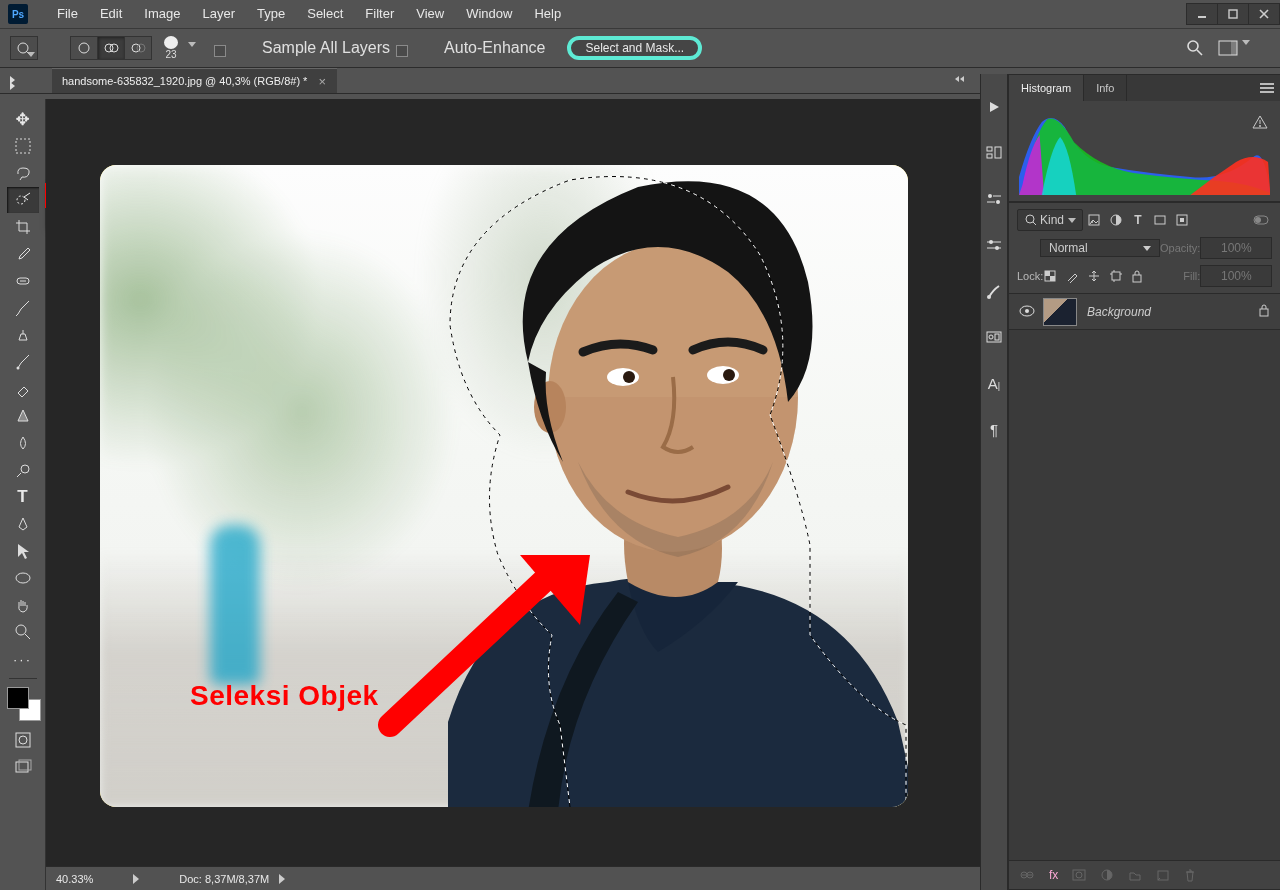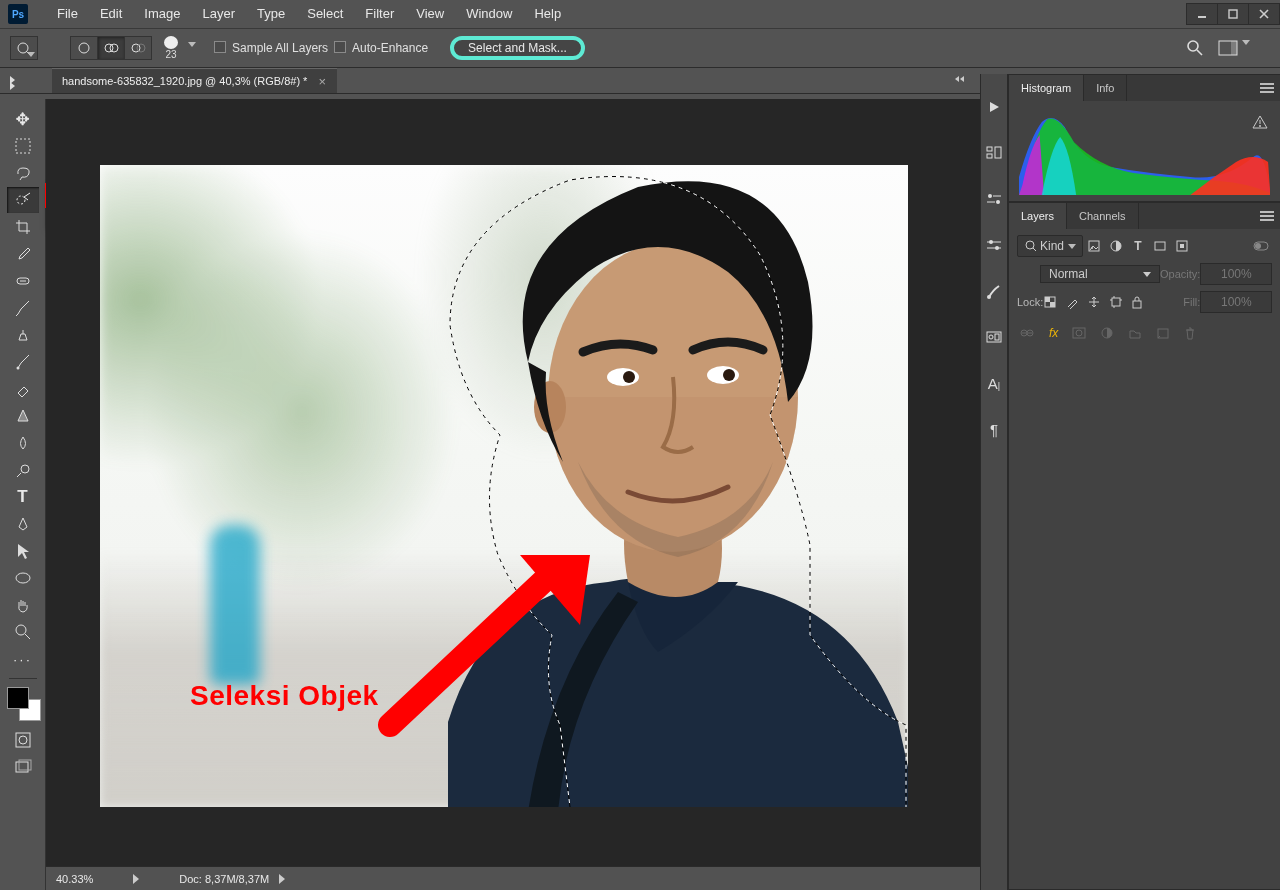--- a/index.html
+++ b/index.html
@@ -15,21 +15,21 @@
 
 .optbar { height: 40px; background: #535353; border-top:1px solid #393939; border-bottom:1px solid #2c2c2c; display:flex; align-items:center; padding: 0 10px; gap:6px; }
 .opt-seg { height:24px; display:flex; align-items:center; }
 .opt-btn { width:28px; height:24px; border:1px solid #333; background:#4c4c4c; display:flex; align-items:center; justify-content:center; position:relative; }
 .opt-btn.active{ background:#3c3c3c; box-shadow: inset 1px 1px 3px #222; }
 .opt-btn + .opt-btn { margin-left:-1px; }
 .brush-prev { display:flex; flex-direction:column; align-items:center; color:#ddd; font-size:10px; padding:0 6px; position:relative;}
 .brush-dot{ width:14px;height:14px;border-radius:50%; background:#eee; }
 .brush-caret{ width:0;height:0;border-left:4px solid transparent;border-right:4px solid transparent;border-top:5px solid #bbb; margin-left:6px;}
 .checkbox{ width:12px;height:12px;border:1px solid #8a8a8a;background:#4a4a4a;margin-right:6px;display:inline-block;}
-.opt-label{ color:#e0e0e0; font-size:12px; display:flex; align-items:flex-start;}
+.opt-label{ color:#e0e0e0; font-size:16px; display:flex; align-items:flex-end;gap:30px;}
 .select-mask-btn{ height:24px; padding:0 14px; border:4px solid #5eead4; border-radius:12px; background:#454545; color:#e8e8e8; font-size:12px; display:flex; align-items:center;}
 .opt-right{ margin-left:auto; display:flex; gap:14px; align-items:center; padding-right:20px;}
 .caret-dn{ width:0;height:0;border-left:4px solid transparent;border-right:4px solid transparent;border-top:5px solid #bbb; display:inline-block;}
 
 
 .tab-row { height: 26px; background:#535353; display:flex; align-items:flex-end; border-bottom:1px solid #2b2b2b;}
 .tab-indent { width: 50px; height:8px; }
 .doc-tab { height: 25px; background:#3f3f3f; color:#eee; font-size:11px; padding:0 10px; display:flex; align-items:center; border-top:1px solid #666; margin-left:2px;}
 .close-x{ margin-left:10px; font-size:13px; color:#aaa; width:10px; text-align:center;}
 .tiny-dark { position:absolute; left:10px; top:76px; width:10px; height:8px;}
@@ -48,21 +48,21 @@
 
 .flyout { position:absolute; left:46px; top:85px; background:#4a4a4a; border:1px solid #2a2a2a; box-shadow:2px 2px 6px rgba(0,0,0,.5); min-width:178px;}
 .flyout-row{ height:21px; display:flex; align-items:center; padding:0 10px 0 6px; color:#eee; font-size:11px;}
 .flyout-row .dot{ width:6px;height:6px;background:#ddd; margin-right:6px; border-radius:1px;}
 .flyout-row .dot.blank{ background:transparent;}
 .flyout-row .shortcut{ margin-left:auto; color:#e0e0e0;}
 .flyout-row.hi{ outline: 3px solid #ff0000; outline-offset:-1px; }
 
 
 .canvas-wrap{ position:absolute; left:46px; right:300px; top:99px; bottom:24px; background:#262626; }
-.artboard{ position:absolute; left:54px; top:66px; width:808px; height:642px; background:#fde047; overflow:hidden;}
+.artboard{ position:absolute; left:54px; top:66px; width:808px; height:642px; background:#fde047; overflow:hidden;border-radius:16px;}
 .bg-sky{ position:absolute; inset:0; background:linear-gradient(180deg,#fdfdfd 0%,#f5f7f4 45%,#eef0ed 100%);}
 .bg-green{ position:absolute; left:0; right:0; top:0; height:70%; background:
   radial-gradient(300px 280px at 5% 30%, rgba(67,125,45,.45), transparent 60%),
   radial-gradient(260px 300px at 25% 55%, rgba(67,125,45,.35), transparent 60%),
   radial-gradient(180px 260px at 55% 25%, rgba(160,180,150,.45), transparent 70%); filter:blur(6px);}
 .bg-path{position:absolute;left:0;right:0;bottom:0;height:40%; background:linear-gradient(180deg, rgba(130,110,100,.0), rgba(160,150,140,.35) 40%, rgba(190,185,178,.6) 100%); filter:blur(5px);}
 .bg-person{position:absolute; left:110px; top:360px; width:50px; height:160px; background:#0aa0c7; border-radius:20px 20px 8px 8px; filter:blur(7px); opacity:.7;}
 .subject{ position:absolute; right:-30px; bottom:-5px; width:560px; height:650px;}
 .subject svg{ width:100%; height:100%; display:block;}
 
@@ -520,27 +520,20 @@
         <span class="warn-tri"><svg width="16" height="14">
               <polygon points="8,1 15,13 1,13" fill="none" stroke="#c9c9c9"></polygon>
               <line x1="8" y1="5" x2="8" y2="9" stroke="#c9c9c9"></line>
               <circle cx="8" cy="11" r="1" fill="#c9c9c9"></circle>
             </svg></span>
       </div>
     </div>
 
 
     <div class="panel layers-body">
-      <div class="panel-tabs">
-        <div class="ptab active">Layers</div>
-        <div class="ptab">Channels</div>
-        <div class="panel-menu">
-            <div class="burger"></div>
-          </div>
-      </div>
       <div class="layer-controls">
         <div class="ctl-row">
           <div class="kind-pill">
             <svg width="12" height="12">
                 <circle cx="6" cy="5" r="4" fill="none" stroke="#ccc"></circle>
                 <line x1="9" y1="8" x2="12" y2="11" stroke="#ccc"></line>
               </svg>
             <span>Kind</span>
             <span class="caret-dn"></span>
           </div>
@@ -617,30 +610,44 @@
                 <svg width="12" height="14">
                   <rect x="2" y="6" width="8" height="7" fill="none" stroke="#ccc"></rect>
                   <path d="M4 6 V4 a2 2 0 0 1 4 0 V6" fill="none" stroke="#ccc"></path>
                 </svg>
               </span>
           </div>
           <span class="lbl dim" style="margin-left:auto">Fill:</span>
           <div class="dim-input">100%</div>
         </div>
       </div>
+      <div class="layers-list">
+        <div class="layer-row">
+          <span class="eye"><svg width="16" height="12">
+                <ellipse cx="8" cy="6" rx="7" ry="5" fill="none" stroke="#ddd"></ellipse>
+                <circle cx="8" cy="6" r="2" fill="#ddd"></circle>
+              </svg></span>
+          <div class="thumb"></div>
+          <span class="layer-name">Background</span>
+          <span class="lock-sm"><svg width="12" height="14">
+                <rect x="2" y="6" width="8" height="7" fill="none" stroke="#ccc"></rect>
+                <path d="M4 6 V4 a2 2 0 0 1 4 0 V6" fill="none" stroke="#ccc"></path>
+              </svg></span>
+        </div>
+      </div>
       <div class="layers-bottom">
         <span class="ic">
             <svg width="16" height="12">
               <path d="M4 6 a3 3 0 0 1 0 0 M3 6 h4 M9 6 h4" stroke="#666" fill="none"></path>
               <ellipse cx="5" cy="6" rx="3" ry="3" fill="none" stroke="#666"></ellipse>
               <ellipse cx="11" cy="6" rx="3" ry="3" fill="none" stroke="#666"></ellipse>
             </svg>
           </span>
         <span class="ic">
-            <span style="font-style:italic;color:#eab308;font-size:12px">fx</span>
+            <span style="color:#f9a8d4;font-size:12px">fx</span>
           </span>
         <span class="ic">
             <svg width="14" height="12">
               <rect x="1" y="1" width="12" height="10" fill="none" stroke="#666"></rect>
               <circle cx="7" cy="6" r="3" fill="none" stroke="#666"></circle>
             </svg>
           </span>
         <span class="ic">
             <svg width="14" height="14">
               <circle cx="7" cy="7" r="5" fill="none" stroke="#666"></circle>

